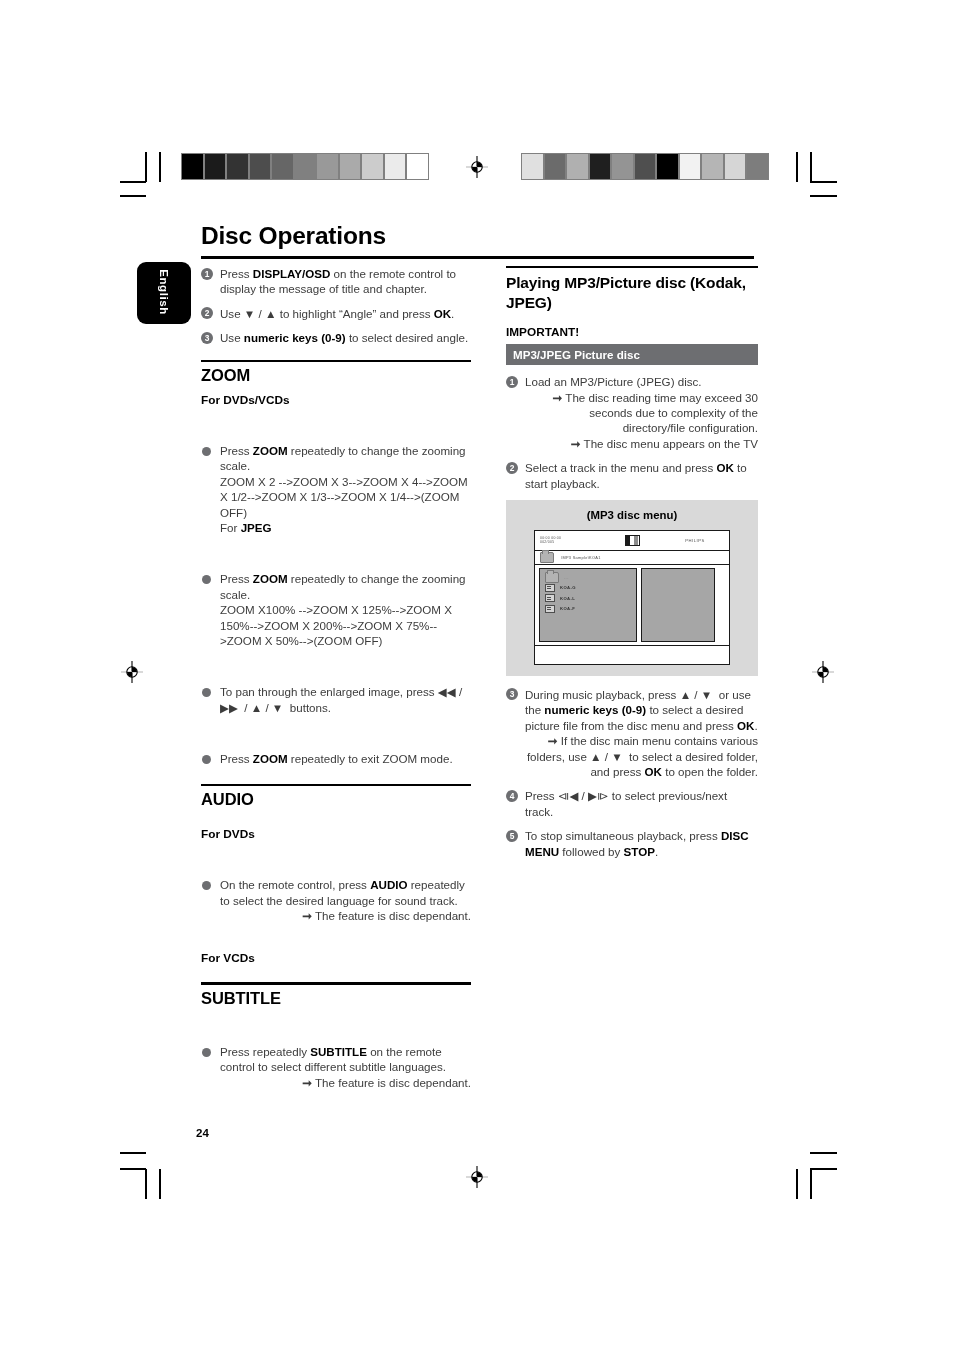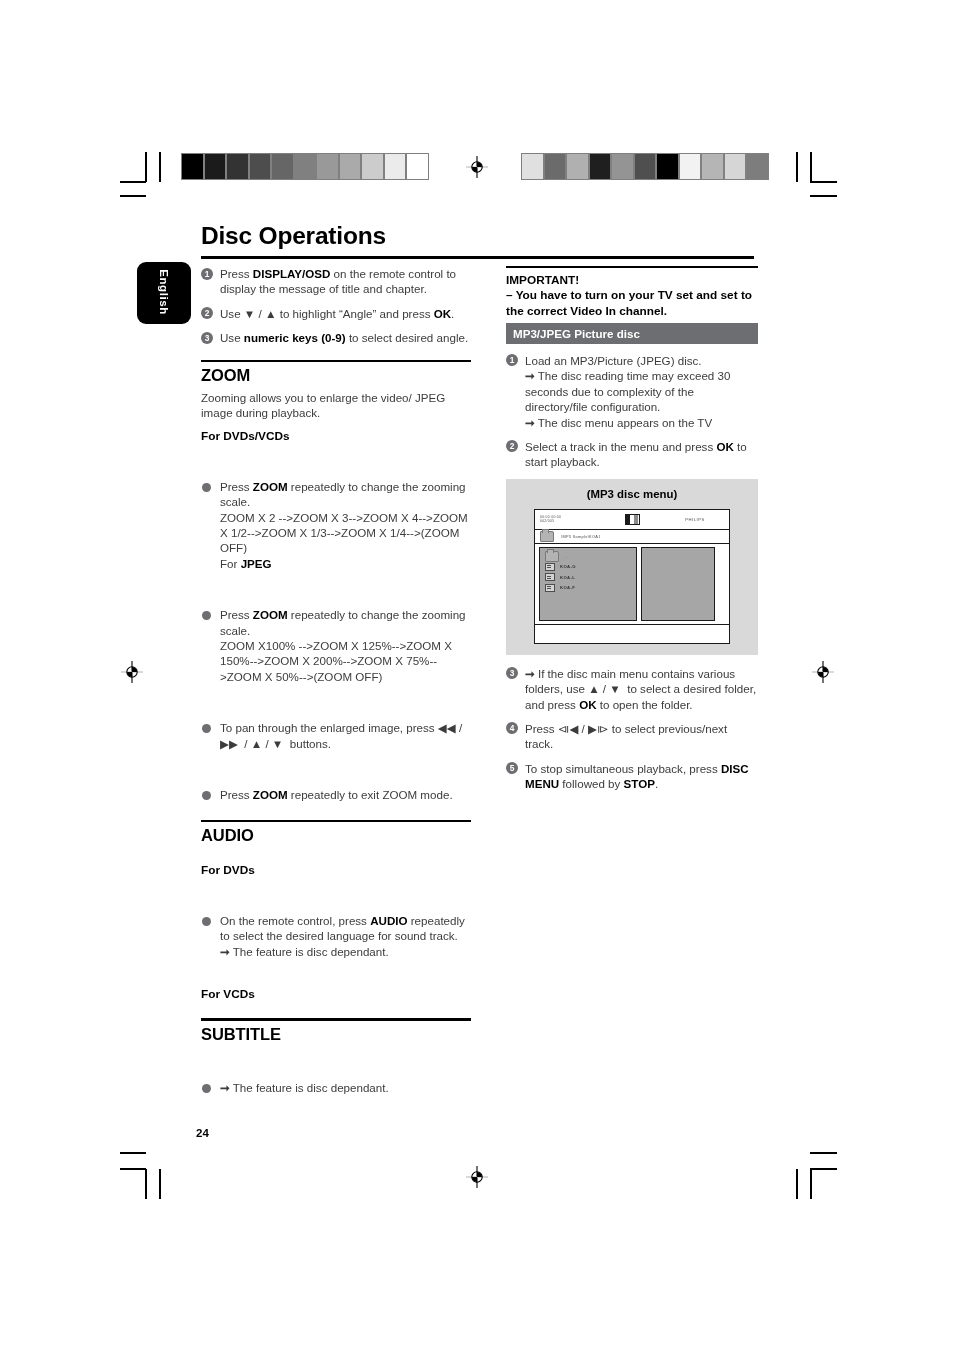--- a/index.html
+++ b/index.html
@@ -101,21 +101,21 @@
     margin-bottom: 9px;
     margin-top: 36px;
   }
   .bullet .dot {
     position: absolute;
     left: 1px; top: 4px;
     width: 9px; height: 9px;
     border-radius: 50%;
     background: #6d6e71;
   }
-  .arrow-line { display: block; }
+  .arrow-line { display: block; text-align: right; }
   .arrow-line .ar { font-weight: bold; color: #3c3c3c; }
 
   .sec-rule {
     height: 2.4px;
     background: #000;
     margin-top: 14px;
     margin-bottom: 4px;
   }
   .sec-head {
     font-size: 16.5px;
@@ -423,21 +423,20 @@
         <div class="num">2</div>
         <div class="blk">Use ▼ / ▲ to highlight “Angle” and press <b>OK</b>.</div>
       </div>
       <div class="step">
         <div class="num">3</div>
         <div class="blk">Use <b>numeric keys (0-9)</b> to select desired angle.</div>
       </div>
 
       <div class="sec-rule"></div>
       <div class="sec-head">ZOOM</div>
-      <div class="para">Zooming allows you to enlarge the video/ JPEG image during playback.</div>
       <div class="sub-head">For DVDs/VCDs</div>
 
       <div class="bullet">
         <div class="dot"></div>
         <div class="blk">Press <b>ZOOM</b> repeatedly to change the zooming scale.<br>ZOOM X 2 --&gt;ZOOM X 3--&gt;ZOOM X 4--&gt;ZOOM X 1/2--&gt;ZOOM X 1/3--&gt;ZOOM X 1/4--&gt;(ZOOM OFF)<br>For <b>JPEG</b></div>
       </div>
       <div class="bullet">
         <div class="dot"></div>
         <div class="blk">Press <b>ZOOM</b> repeatedly to change the zooming scale.<br>ZOOM X100% --&gt;ZOOM X 125%--&gt;ZOOM X 150%--&gt;ZOOM X 200%--&gt;ZOOM X 75%--&gt;ZOOM X 50%--&gt;(ZOOM OFF)</div>
       </div>
@@ -462,33 +461,34 @@
         </div>
       </div>
 
       <div class="sub-head" style="margin-top:28px;">For VCDs</div>
 
       <div class="sec-rule" style="margin-top:17px;"></div>
       <div class="sec-head" style="margin-bottom:2px;">SUBTITLE</div>
       <div class="bullet">
         <div class="dot"></div>
         <div class="blk">
+          <span>Press repeatedly <b>SUBTITLE</b> on the remote control to select different subtitle languages.</span>
           <span class="arrow-line"><span class="ar">➞</span> <span>The feature is disc dependant.</span></span>
         </div>
       </div>
 
     </div>
 
     <div class="col col-right">
 
       <div class="rhead-rule"></div>
+      <div class="rsec-head">Playing MP3/Picture disc (Kodak, JPEG)</div>
 
       <div class="important">
         <div>IMPORTANT!</div>
-        <div>–  You have to turn on your TV set and set to the correct Video In channel.</div>
       </div>
 
       <div class="graybar">MP3/JPEG Picture disc</div>
 
       <div class="step">
         <div class="num">1</div>
         <div class="blk">
           <span>Load an MP3/Picture (JPEG) disc.</span>
           <span class="arrow-line"><span class="ar">➞</span> <span>The disc reading time may exceed 30 seconds due to complexity of the directory/file configuration.</span></span>
           <span class="arrow-line"><span class="ar">➞</span> <span>The disc menu appears on the TV</span></span>
@@ -544,20 +544,21 @@
             <div class="tv-preview"></div>
           </div>
 
           <div class="tv-foot"></div>
         </div>
       </div>
 
       <div class="step">
         <div class="num">3</div>
         <div class="blk">
+          <span>During music playback, press ▲ / ▼ &nbsp;or use the <b>numeric keys (0-9)</b> to select a desired picture file from the disc menu and press <b>OK</b>.</span>
           <span class="arrow-line"><span class="ar">➞</span> <span>If the disc main menu contains various folders, use ▲ / ▼ &nbsp;to select a desired folder, and press <b>OK</b> to open the folder.</span></span>
         </div>
       </div>
 
       <div class="step">
         <div class="num">4</div>
         <div class="blk">Press ⧏◀ / ▶⧐ to select previous/next track.</div>
       </div>
 
       <div class="step">

